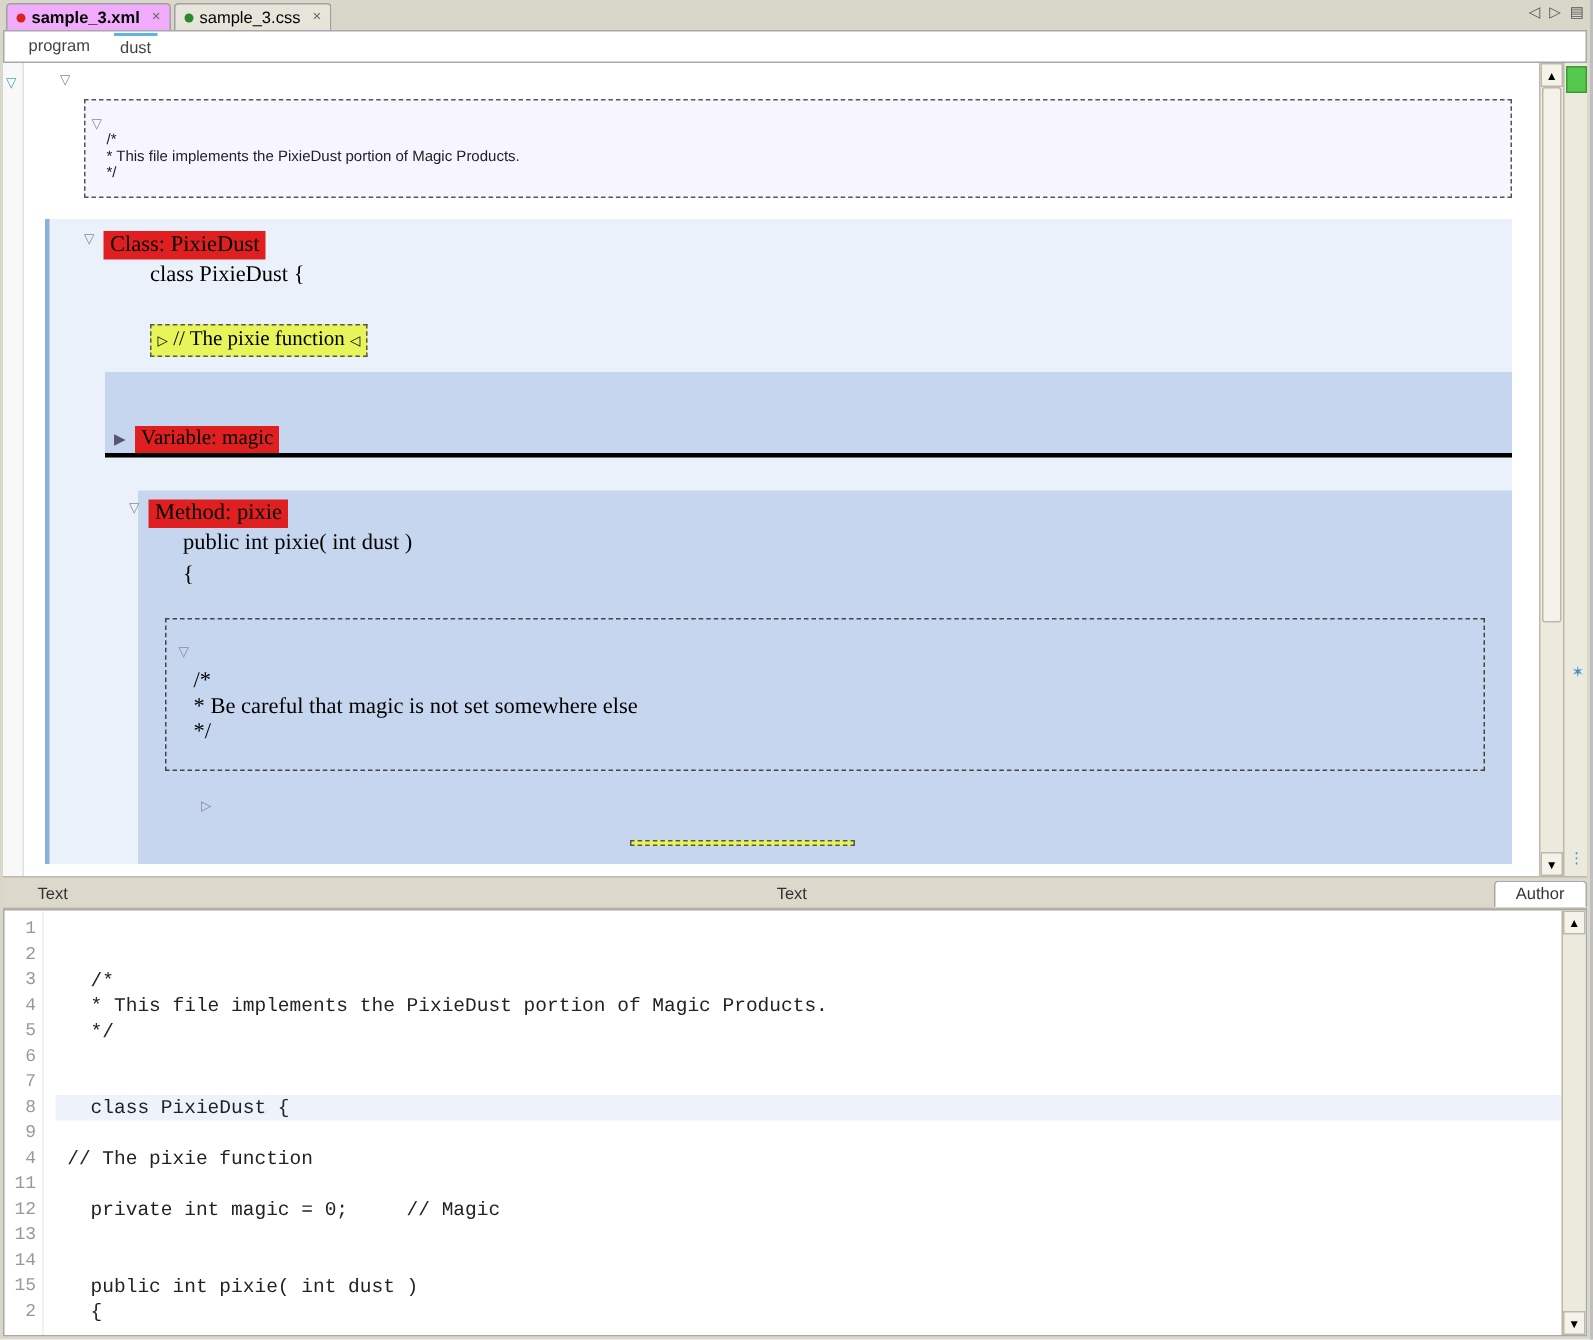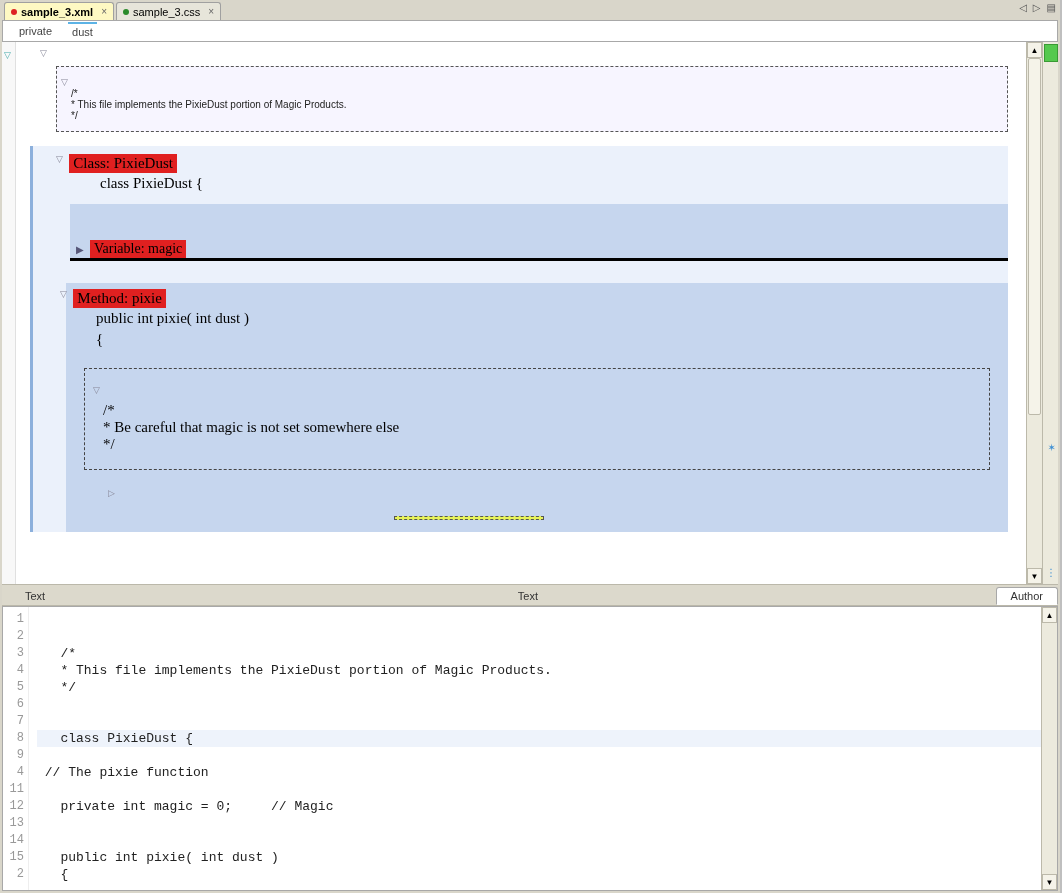--- a/index.html
+++ b/index.html
@@ -1,21 +1,21 @@
 <!DOCTYPE html>
 <html><head>
 <meta charset="utf-8">
 <style>
   * { box-sizing: border-box; }
   html, body { margin:0; padding:0; height:100%; font-family: "Segoe UI", Tahoma, sans-serif; font-size:12px; color:#000;}
   body { background:#d9d6ca; display:flex; flex-direction:column; width:1062px; height:893px; overflow:hidden; border-right:2px solid #bfbfbf;}
   
   
   .tabstrip { height:20px; background:#d9d6ca; display:flex; align-items:flex-end; padding-left:4px; position:relative;}
-  .tab { height:18px; display:flex; align-items:center; padding:0 6px 0 6px; background:#fef9c3; border:1px solid #a0a0a0; border-bottom:none; border-radius:3px 3px 0 0; margin-right:2px; font-size:11px; gap:4px;}
+  .tab { height:18px; display:flex; align-items:center; padding:0 6px 0 6px; background:#f0abfc; border:1px solid #a0a0a0; border-bottom:none; border-radius:3px 3px 0 0; margin-right:2px; font-size:11px; gap:4px;}
   .tab.inactive { background:#e7e5da;text-align:right; }
   .dot { width:6px; height:6px; border-radius:50%; display:inline-block;}
   .dot.red { background:#d22;}
   .dot.green { background:#2a8a2a;}
   .closex { font-size:10px; color:#666; margin-left:4px;}
   .tabstrip-right { position:absolute; right:4px; top:2px; display:flex; gap:6px; color:#555;}
   .tabstrip-right span { font-size:10px; cursor:default;}
   
   
   .breadcrumb-wrap { background:#fff; border:1px solid #a8a8a8; margin:0 2px; }
@@ -49,21 +49,21 @@
   .indent1 { margin-left:44px;}
   .indent2 { margin-left:70px;}
   
   .yellow-pill { display:inline-block; background:#e8f55a; border:1px dashed #555; padding:2px 4px; font-family: Georgia, serif; font-size:14px;}
   .yellow-pill .tri { font-size:9px;}
   
   .var-block { background:#c6d6ee; margin:10px 0 0 40px; padding:4px 6px 0 6px; border-bottom:3px solid #000;}
   .var-block .hdr { font-size:14px;margin-top:32px;}
   .var-fold { color:#557; font-size:10px; margin-right:3px;}
   
-  .method-block { background:#c6d6ee; margin:22px 0 0 36px; padding:6px 8px 12px 8px; position:relative;}
+  .method-block { background:#c6d6ee; margin:22px 0 0 62px; padding:6px 8px 12px 8px; position:relative;}
   .method-comment { margin:18px 10px 0 10px; border:1px dashed #444; padding:16px 18px; font-family: Georgia, serif; font-size:15px; background:#c6d6ee;}
   
   .yellow-strip { height:4px; background:#e6f25a; border:1px dashed #555; width:150px; margin:14px 0 0 320px;}
   
   
   .mode-row { height:22px; background:#dcd9cc; display:flex; align-items:flex-end; padding-left:8px; border-top:1px solid #bbb8aa; border-bottom:1px solid #bbb8aa; margin:0 2px;justify-content:space-between;}
   .mode-tab { padding:2px 14px; font-size:11px; color:#333; border:1px solid transparent;}
   .mode-tab.active { background:#fff; border:1px solid #a8a8a8; border-bottom:1px solid #fff; border-radius:3px 3px 0 0;}
   
   
@@ -92,21 +92,21 @@
   </div>
   <div class="tabstrip-right">
     <span>◁</span>
     <span>▷</span>
     <span>▤</span>
   </div>
 </div>
 
 <div class="breadcrumb-wrap">
   <div class="breadcrumb">
-    <span class="crumb">private</span>
+    <span class="crumb">program</span>
     <span class="crumb active">dust</span>
   </div>
 </div>
 
 <div class="upper">
   <div class="upper-scroll">
     <div class="gutter">
       <span class="gutter-mark" style="top:8px">▽</span>
     </div>
 
@@ -122,20 +122,27 @@
     </div>
 
     <div class="class-block">
       <div class="leftbar"></div>
       <div class="indent1">
         <span class="fold" style="margin-left:-18px">▽</span>
         <span class="hdr">Class: PixieDust</span>
       </div>
       <div class="codeline indent2">class PixieDust {</div>
 
+      <div class="indent2" style="margin-top:22px;">
+        <span class="yellow-pill">
+          <span class="tri">▷</span>
+          <span>// The pixie function</span>
+          <span class="tri">◁</span>
+        </span>
+      </div>
 
       <div class="var-block">
         <span class="var-fold">▶</span>
         <span class="hdr">Variable: magic</span>
       </div>
 
       <div class="method-block">
         <span class="fold" style="margin-left:-14px">▽</span>
         <span class="hdr">Method: pixie</span>
         <div class="codeline" style="margin-left:22px">public int pixie( int dust )</div>

